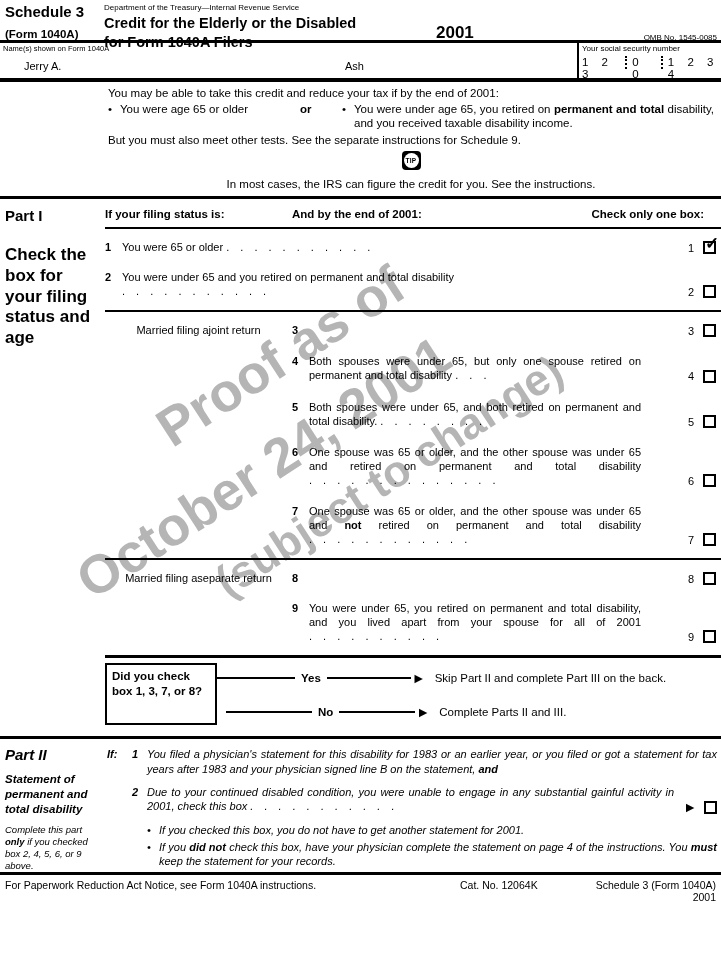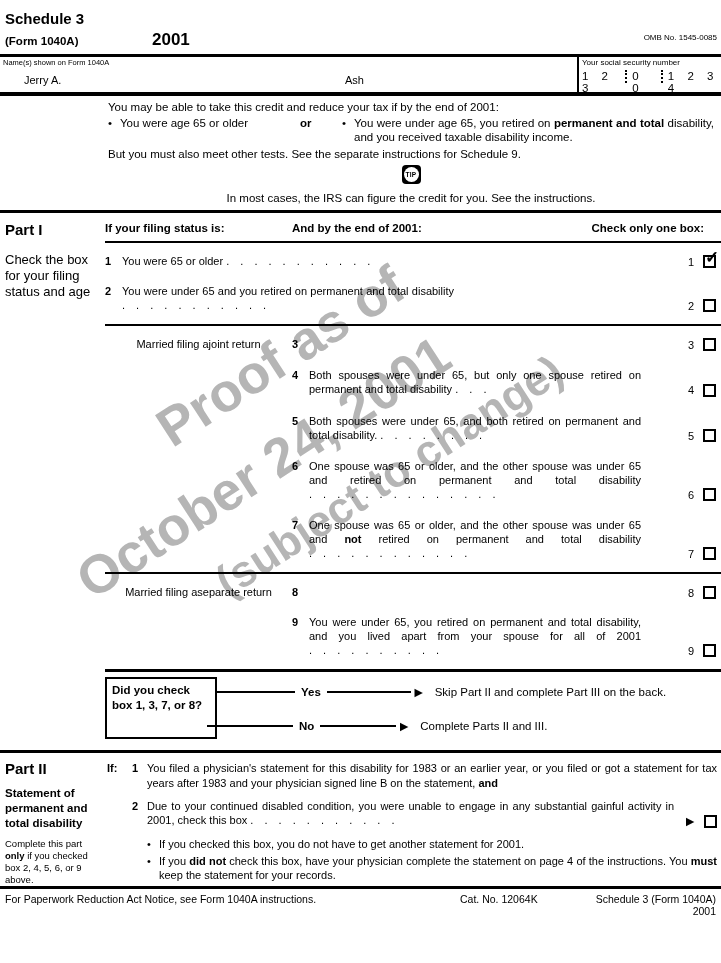--- a/index.html
+++ b/index.html
@@ -12,21 +12,21 @@
   
   .watermark {
     position:absolute; left:28px; top:292px; width:620px; z-index:0;
     transform:rotate(-33deg); transform-origin:50% 50%;
     color:#b5b5b5; font-weight:bold; pointer-events:none; line-height:1.55;
   }
   .wm1 { font-size:54px; margin-left:150px; }
   .wm2 { font-size:54px; margin-left:0; }
   .wm3 { font-size:44px; margin-left:115px; }
   
-  .hdr { display:flex; height:54px; position:relative; padding-top:10px;gap:26px; }
+  .hdr { display:flex; height:40px; position:relative; padding-top:3px; }
   .hdr-left { width:104px; padding-left:5px; }
   .sched { font-size:15px; font-weight:bold; }
   .formno { font-size:11.5px; font-weight:bold; margin-top:8px; }
   .hdr-mid { width:310px; }
   .agency { font-size:8px; }
   .title { font-size:14.5px; font-weight:bold; line-height:1.12; margin-top:3px; }
   .year { font-size:17px; font-weight:bold; margin-left:22px; margin-top:20px; }
   .omb { font-size:8px; position:absolute; right:4px; top:33px; }
   .bar { background:#000; height:3px; }
   .bar-thick { background:#000; height:4px; }
@@ -53,21 +53,21 @@
   .tiprow { display:flex; align-items:center; gap:7px; margin-top:4px;flex-direction:column; }
   .tip-badge { width:19px; height:19px; background:#000; border-radius:4px;
     display:flex; align-items:center; justify-content:center; flex:0 0 19px; }
   .tip-circle { width:15px; height:15px; background:#fff; border-radius:50%;
     display:flex; align-items:center; justify-content:center;
     font-size:6.5px; font-weight:bold; letter-spacing:0.3px; }
   
   .p1 { display:flex; }
   .p1-side { width:105px; padding:8px 0 0 5px; }
   .part-label { font-size:15px; font-weight:bold; }
-  .p1-side-text { font-size:13px; font-weight:normal; margin-top:14px; line-height:1.22; width:92px; }
+  .p1-side-text { font-size:17px; font-weight:bold; margin-top:21px; line-height:1.22; width:92px; }
   .p1-main { flex:1; padding-top:9px; }
   .p1-cols { display:flex; font-weight:bold; font-size:11.5px; padding-right:17px; }
   .col1 { width:187px; }
   .col2 { flex:1; }
   .col3 { text-align:right; }
   .p1-rule { border-bottom:2px solid #000; margin-top:7px; }
   .group { display:flex; border-bottom:2px solid #000; padding:11px 0 12px 0; }
   .group.last { border-bottom:3px solid #000; }
   .status { width:187px; line-height:1.35; }
   .status.centered { display:flex; flex-direction:row; justify-content:center; }
@@ -81,29 +81,29 @@
   .rnum { line-height:1.1; }
   .cb { width:13px; height:13px; border:2px solid #000; position:relative; background:#fff; }
   .cb.checked::after { content:"✓"; position:absolute; left:0px; top:-10px;
     font-size:17px; font-weight:bold; }
   
   .flowwrap { position:relative; height:78px; }
   .qbox { position:absolute; left:0; top:5px; width:112px; border:2px solid #000;
     padding:4px 5px; font-weight:bold; font-size:11.5px; line-height:1.3; min-height:62px; }
   .flowrow { position:absolute; display:flex; align-items:center; }
   .flow-yes { left:112px; top:13px; }
-  .flow-no  { left:102px; top:47px; }
+  .flow-no  { left:121px; top:47px; }
   .fline { height:0; border-top:2px solid #000; }
   .fl1y { width:78px; } .fl2y { width:84px; }
   .fl1n { width:86px; } .fl2n { width:76px; }
   .flabel { font-weight:bold; font-size:11.5px; padding:0 6px; }
   .fhead { font-size:14px; line-height:1; margin-left:1px; }
   .ftext { margin-left:9px; font-size:11.5px; }
   
-  .p2 { display:flex; padding-top:7px; }
+  .p2 { display:flex; padding-top:7px;font-style:italic; }
   .p2-side { width:105px; padding-left:5px; }
   .p2-title { font-size:11.5px; font-weight:bold; margin-top:9px; line-height:1.3; width:88px; }
   .p2-note { font-size:9.5px; margin-top:7px; line-height:1.25; width:92px; }
   .p2-main { flex:1; padding:1px 4px 0 2px; line-height:1.3; }
   .ifrow { display:flex; }
   .iflabel { font-weight:bold; width:25px; flex:0 0 25px; }
   .ifbody { flex:1; }
   .p2item { display:flex; margin-bottom:9px; }
   .p2num { width:15px; flex:0 0 15px; font-weight:bold; }
   .p2text { flex:1; text-align:justify; }
@@ -125,20 +125,25 @@
   <div class="wm3">(subject to change)</div>
 </div>
 
 <div class="layer">
 
   <div class="hdr">
     <div class="hdr-left">
       <div class="sched">Schedule 3</div>
       <div class="formno">(Form 1040A)</div>
     </div>
+    <div class="hdr-mid">
+      <div class="agency">Department of the Treasury—Internal Revenue Service</div>
+      <div class="title">Credit for the Elderly or the Disabled</div>
+      <div class="title">for Form 1040A Filers</div>
+    </div>
     <div class="year">2001</div>
     <div class="omb">OMB No. 1545-0085</div>
   </div>
   <div class="bar"></div>
 
   <div class="namerow">
     <div class="name-cell">
       <div class="mini-label">Name(s) shown on Form 1040A</div>
       <div class="fname">Jerry A.</div>
       <div class="lname">Ash</div>

